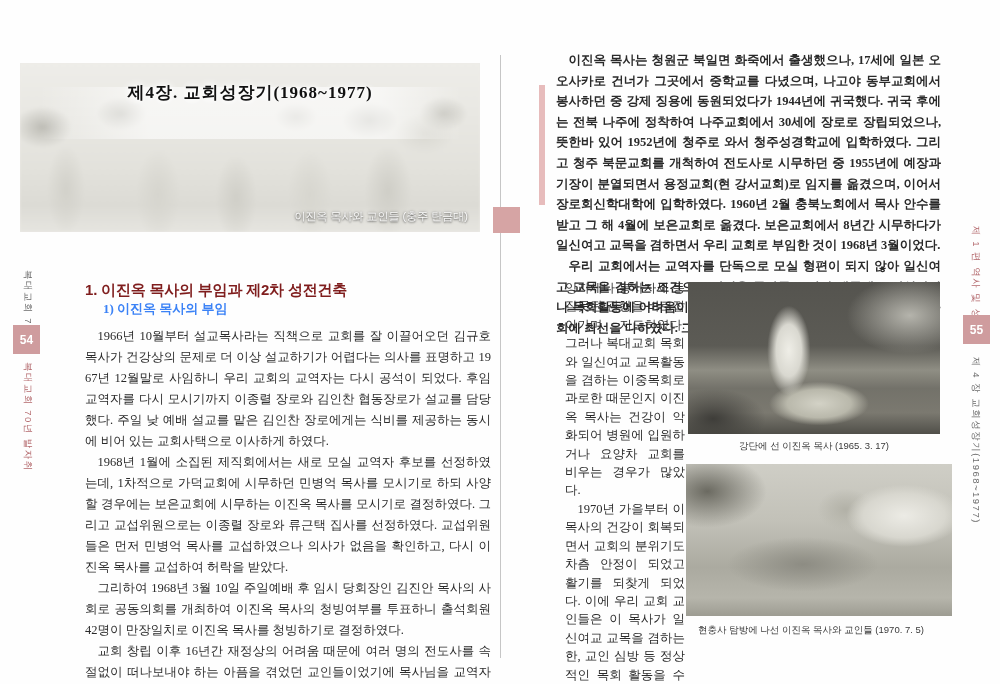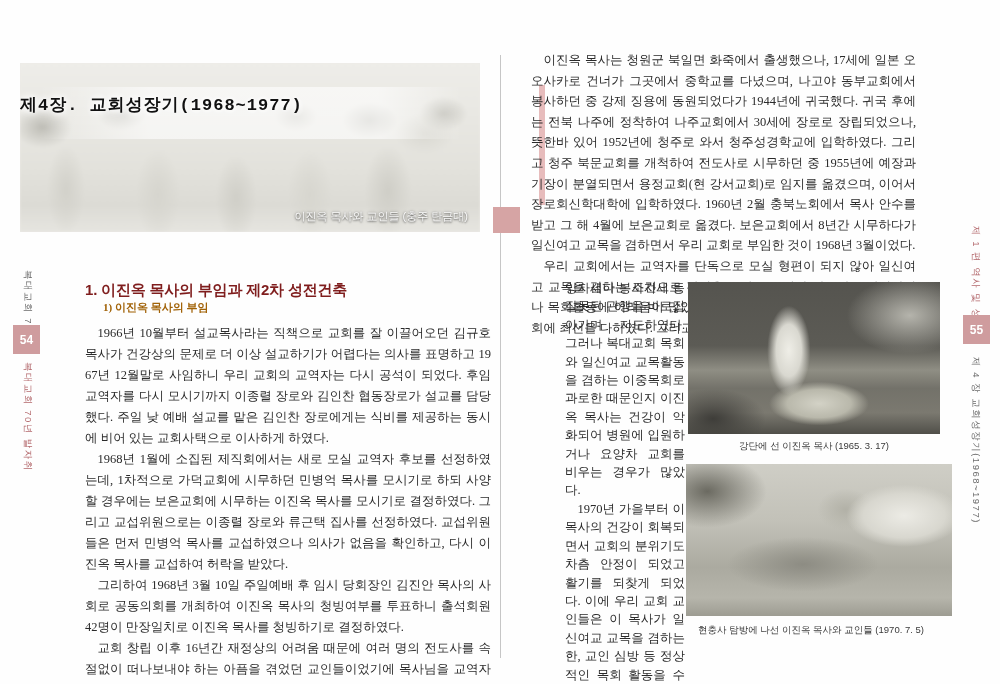--- a/index.html
+++ b/index.html
@@ -29,34 +29,34 @@
       radial-gradient(ellipse 26px 60px at 10% 75%, #d2d1ca 0%, rgba(210,209,202,0) 75%),
       radial-gradient(ellipse 30px 62px at 30% 78%, #d6d5ce 0%, rgba(214,213,206,0) 75%),
       radial-gradient(ellipse 28px 58px at 47% 80%, #d0cfc8 0%, rgba(208,207,200,0) 75%),
       radial-gradient(ellipse 30px 60px at 63% 78%, #d7d6cf 0%, rgba(215,214,207,0) 75%),
       radial-gradient(ellipse 32px 62px at 80% 76%, #cfcec7 0%, rgba(207,206,199,0) 75%),
       radial-gradient(ellipse 40px 28px at 88% 42%, #d9d8d1 0%, rgba(217,216,209,0) 75%),
       linear-gradient(180deg,#eeede9 0%, #e9e8e3 30%, #e3e2dc 62%, #dcdbd5 84%, #e6e5e0 100%);
     filter:blur(1.2px);}
   .banner-veil{position:absolute;left:0;top:24px;width:100%;height:52px;
     background:linear-gradient(90deg,rgba(255,255,255,0) 4%,rgba(255,255,255,.6) 28%,rgba(255,255,255,.6) 78%,rgba(255,255,255,0) 96%);}
-  .banner-title{position:absolute;left:0;top:30px;width:100%;
+  .banner-title{position:absolute;left:0;top:18px;width:100%;text-align:center;
     font-weight:bold;font-size:17px;letter-spacing:1px;color:#111;
-    text-shadow:0 0 5px #fff,0 0 8px #fff,0 0 12px #fff;font-family:Liberation Mono, monospace;}
+    text-shadow:0 0 5px #fff,0 0 8px #fff,0 0 12px #fff;}
   .banner-caption{position:absolute;right:12px;bottom:8px;
     font-family:"Liberation Sans","DejaVu Sans",sans-serif;font-size:11px;color:rgba(255,255,255,.95);
     text-shadow:0 1px 2px rgba(0,0,0,.55),0 0 3px rgba(0,0,0,.35);}
   .left-body{position:absolute;left:85px;top:281px;width:406px;}
   .section-heading{margin:0 0 0 0;font-family:"Liberation Sans","DejaVu Sans",sans-serif;
     font-size:15px;font-weight:bold;color:#7f1d1d;letter-spacing:-.2px;}
-  .sub-heading{margin:0 0 8px 0;padding-left:18px;font-size:11px;font-weight:bold;color:#a16207;}
+  .sub-heading{margin:0 0 8px 0;padding-left:18px;font-size:13px;font-weight:bold;color:#3b82f6;}
   .body-p{margin:0;font-size:12.5px;line-height:21px;text-align:justify;text-indent:1em;
           word-break:break-all;color:#2a2a2a;}
   
-  .right-full{position:absolute;left:531px;top:50px;width:385px;}
+  .right-full{position:absolute;left:556px;top:50px;width:385px;font-weight:bold;}
   .right-full .body-p{line-height:20.6px;}
   .right-col{position:absolute;left:553px;top:279px;width:132px;}
   .right-col .body-p{line-height:18.4px;margin-left:12px;}
   .body-p.no-indent{text-indent:0;}
   .photo{position:absolute;overflow:hidden;}
   .photo1{left:688px;top:282px;width:252px;height:152px;
     background:
       radial-gradient(ellipse 30px 62px at 40% 45%, #efeee7 0%, #d9d8d0 42%, rgba(217,216,208,0) 72%),
       radial-gradient(ellipse 64px 28px at 52% 80%, #d3d2c6 0%, #b9b8ab 50%, rgba(185,184,171,0) 78%),
       radial-gradient(ellipse 90px 55px at 88% 22%, #b5b4ac 0%, rgba(181,180,172,0) 70%),

